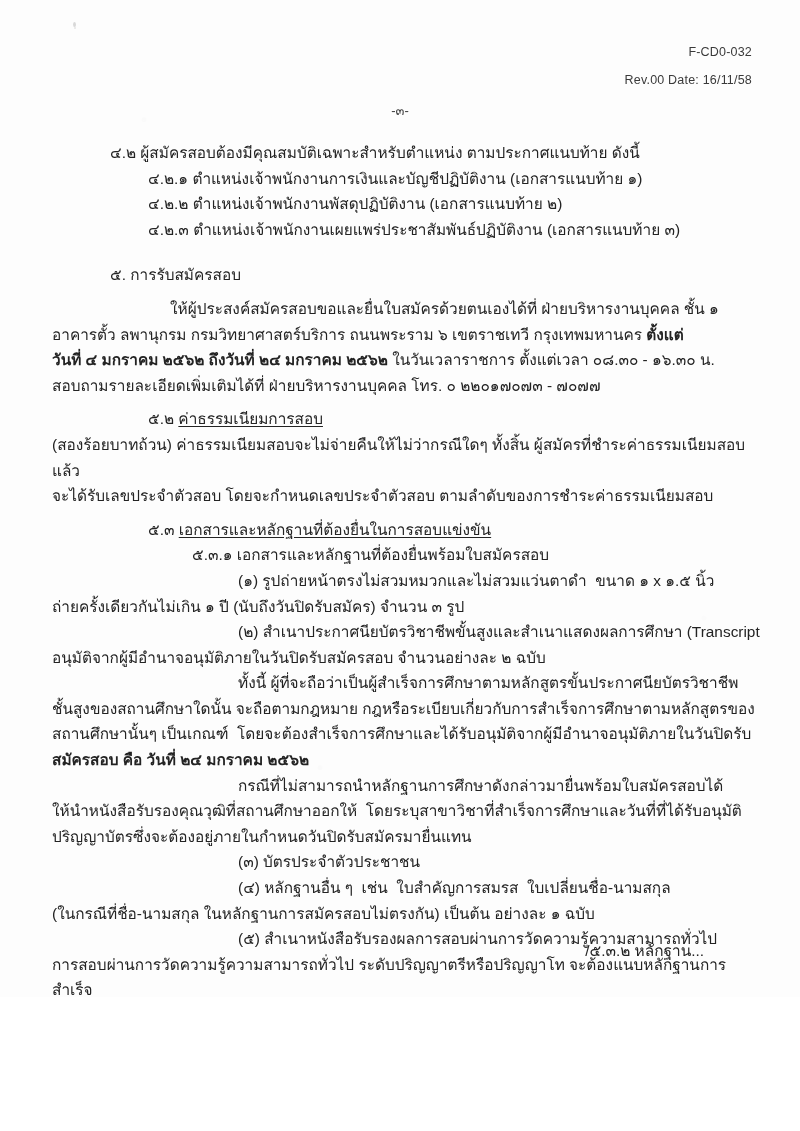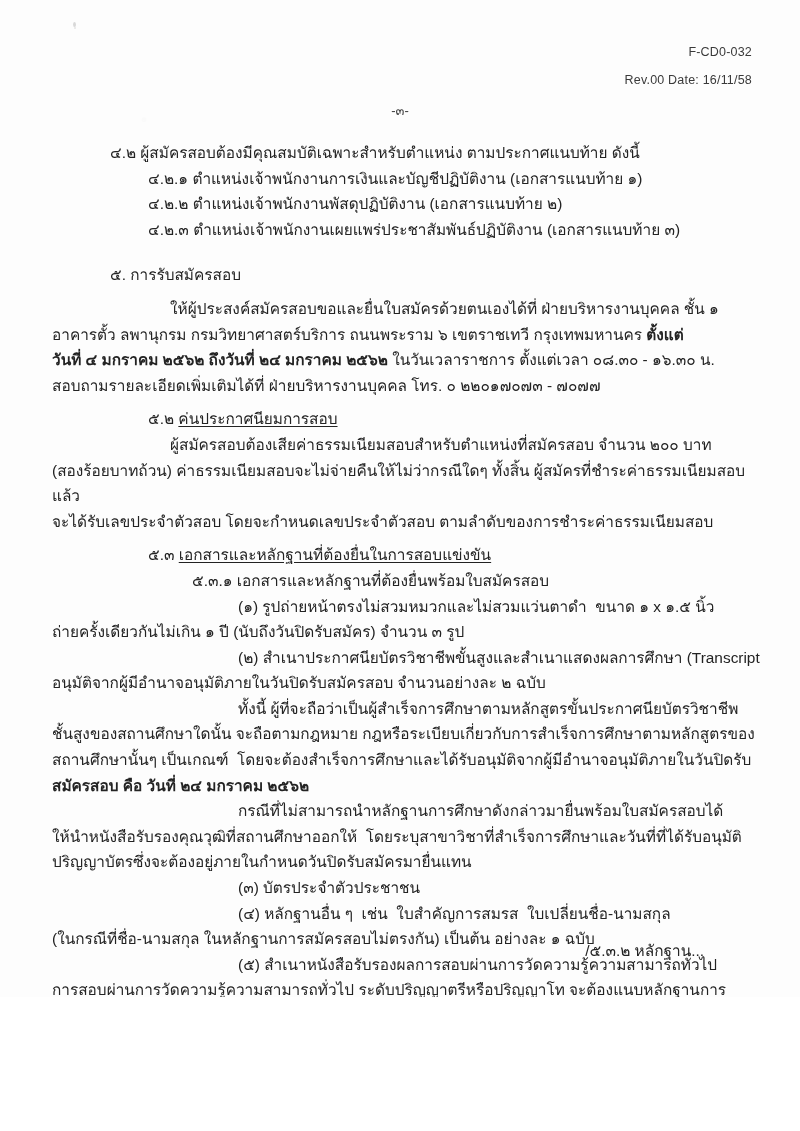--- a/index.html
+++ b/index.html
@@ -135,23 +135,22 @@
     <div class="gap-sm"></div>
 
 
     <div class="line ind-p">ให้ผู้ประสงค์สมัครสอบขอและยื่นใบสมัครด้วยตนเองได้ที่ ฝ่ายบริหารงานบุคคล ชั้น ๑</div>
     <div class="line ind-0"><span>อาคารตั้ว ลพานุกรม กรมวิทยาศาสตร์บริการ ถนนพระราม ๖ เขตราชเทวี กรุงเทพมหานคร </span><span class="bold">ตั้งแต่</span></div>
     <div class="line ind-0"><span class="bold">วันที่ ๔ มกราคม ๒๕๖๒ ถึงวันที่ ๒๔ มกราคม ๒๕๖๒</span><span> ในวันเวลาราชการ ตั้งแต่เวลา ๐๘.๓๐ - ๑๖.๓๐ น.</span></div>
     <div class="line ind-0">สอบถามรายละเอียดเพิ่มเติมได้ที่ ฝ่ายบริหารงานบุคคล โทร. ๐ ๒๒๐๑๗๐๗๓ - ๗๐๗๗</div>
 
     <div class="gap-sm"></div>
 
-    <div class="line ind-2"><span>๕.๒ </span><span class="uline">ค่นประกาศนียมการสอบ</span></div>
+    <div class="line ind-2"><span>๕.๒ </span><span class="uline">ค่าธรรมเนียมการสอบ</span></div>
 
-    <div class="line ind-p">ผู้สมัครสอบต้องเสียค่าธรรมเนียมสอบสำหรับตำแหน่งที่สมัครสอบ จำนวน ๒๐๐ บาท</div>
     <div class="line ind-0">(สองร้อยบาทถ้วน) ค่าธรรมเนียมสอบจะไม่จ่ายคืนให้ไม่ว่ากรณีใดๆ ทั้งสิ้น ผู้สมัครที่ชำระค่าธรรมเนียมสอบแล้ว</div>
     <div class="line ind-0">จะได้รับเลขประจำตัวสอบ โดยจะกำหนดเลขประจำตัวสอบ ตามลำดับของการชำระค่าธรรมเนียมสอบ</div>
 
     <div class="gap-sm"></div>
 
     <div class="line ind-2"><span>๕.๓ </span><span class="uline">เอกสารและหลักฐานที่ต้องยื่นในการสอบแข่งขัน</span></div>
 
     <div class="line ind-3">๕.๓.๑ เอกสารและหลักฐานที่ต้องยื่นพร้อมใบสมัครสอบ</div>
 
     <div class="line ind-4">(๑) รูปถ่ายหน้าตรงไม่สวมหมวกและไม่สวมแว่นตาดำ  ขนาด ๑ x ๑.๕ นิ้ว</div>

